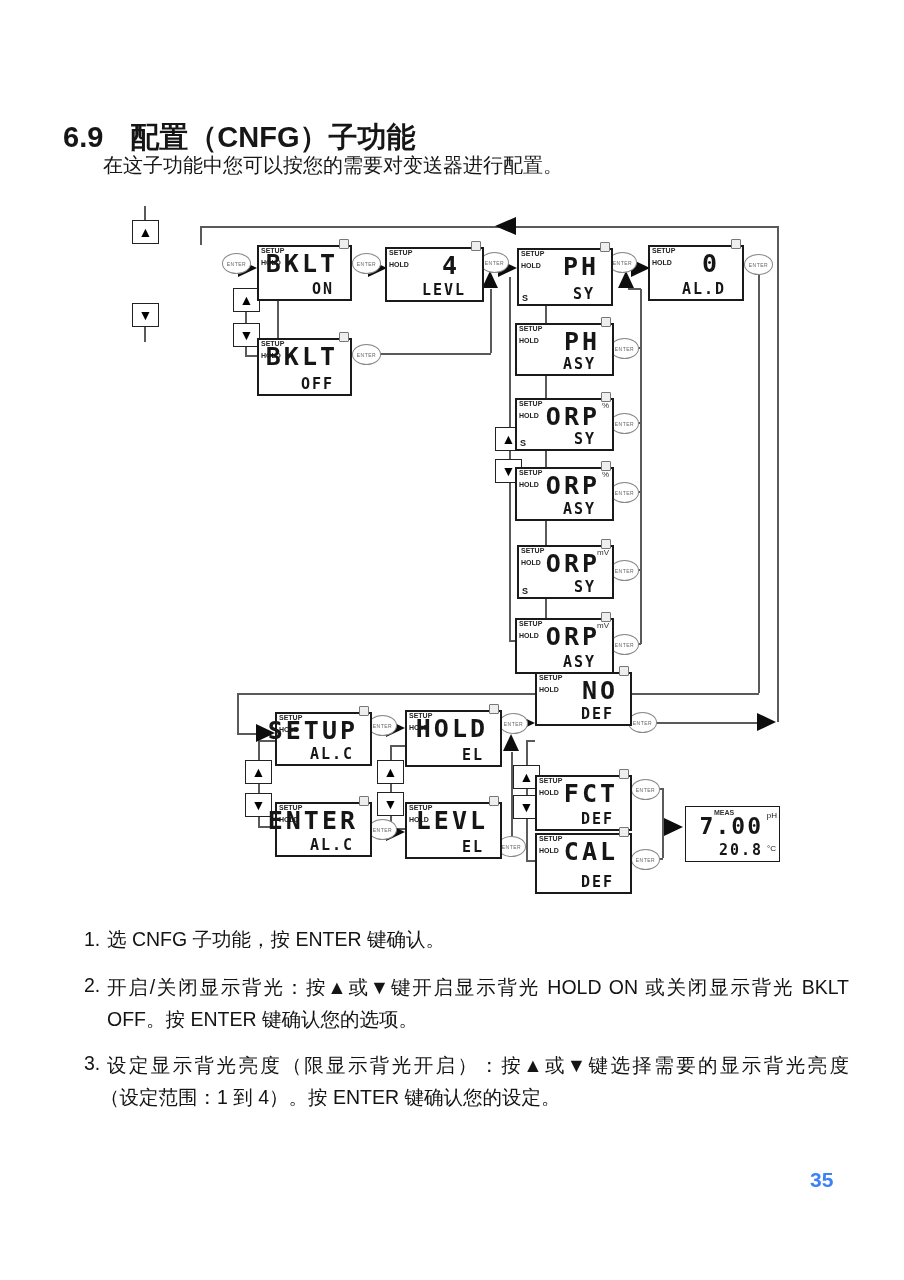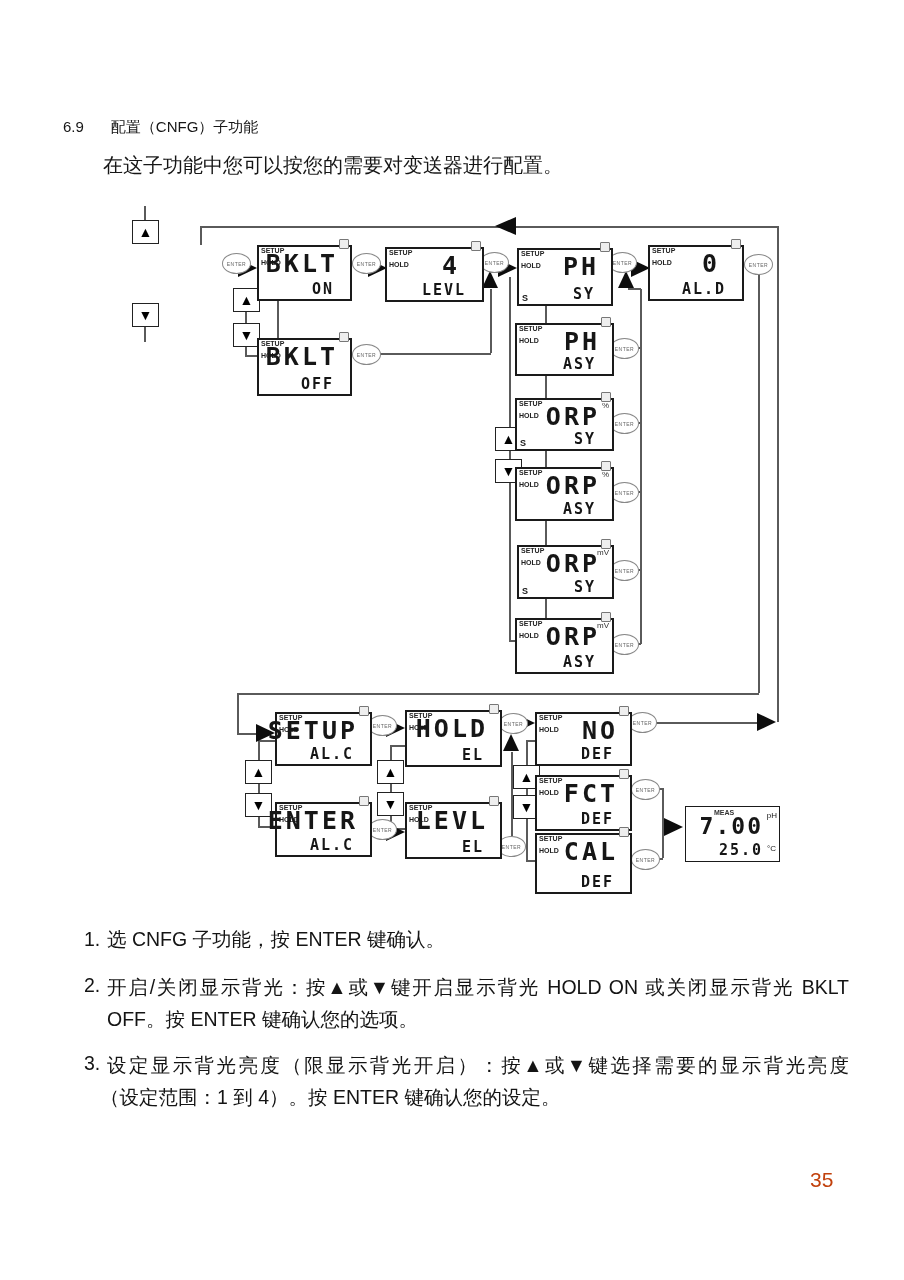--- a/index.html
+++ b/index.html
@@ -1,20 +1,20 @@
 <!DOCTYPE html>
 <html><head>
 <meta charset="utf-8">
 <style>
   html,body{margin:0;padding:0;}
   body{width:904px;height:1280px;background:#ffffff;position:relative;overflow:hidden;
        font-family:"Liberation Sans",sans-serif;color:#161616;}
   .abs{position:absolute;}
   
-  .heading{position:absolute;left:63px;top:118px;font-size:15px;font-weight:normal;white-space:nowrap;}
+  .heading{position:absolute;left:63px;top:118px;font-size:29px;font-weight:bold;white-space:nowrap;}
   .heading .ttl{margin-left:27px;}
   .intro{position:absolute;left:103px;top:152px;font-size:20px;white-space:nowrap;}
   .irow{position:absolute;font-size:19.5px;white-space:nowrap;color:#141414;}
   .inum{display:inline-block;width:23px;}
   .just{display:inline-block;width:742px;white-space:normal;text-align:justify;text-align-last:justify;vertical-align:top;}
   
   .lcd{position:absolute;border:2px solid #1a1a1a;background:#fff;
        font-family:"DejaVu Sans Mono",monospace;font-weight:bold;}
   .setup{position:absolute;top:0px;left:2px;font-size:7px;font-family:"Liberation Sans",sans-serif;font-weight:bold;color:#222;letter-spacing:0px;}
   .hold{position:absolute;top:12px;left:2px;font-size:7px;font-family:"Liberation Sans",sans-serif;font-weight:bold;color:#222;}
@@ -46,21 +46,21 @@
   .mtu{position:absolute;bottom:8px;right:3px;font-size:8px;font-family:"Liberation Sans",sans-serif;font-weight:normal;}
   
   .wm{position:absolute;left:640px;top:1146px;width:260px;color:#e4e4e4;z-index:0;}
   .wmrow{display:flex;align-items:center;font-weight:bold;}
   .wmbai{font-size:42px;letter-spacing:1px;}
   .paw{position:relative;width:52px;height:56px;margin:0 2px;}
   .paw i{position:absolute;border:2px solid #e4e4e4;background:#fff;border-radius:50%;}
   .wmdu{position:absolute;bottom:2px;left:12px;font-size:24px;color:#e4e4e4;}
   .wmsuf{font-size:40px;letter-spacing:2px;}
   .wmurl{font-size:27px;font-weight:bold;margin-top:2px;margin-left:14px;letter-spacing:1px;}
-  .pageno{position:absolute;left:810px;top:1168px;font-size:21px;color:#c2410c;z-index:2;}
+  .pageno{position:absolute;left:810px;top:1168px;font-size:21px;color:#3b82f6;z-index:2;font-weight:bold;}
 </style>
 </head>
 <body>
 
 <div class="wm">
 </div>
 <div class="pageno">35</div>
 
 <div class="heading">
   <span>6.9</span><span class="ttl">配置（CNFG）子功能</span>
@@ -320,21 +320,21 @@
     <span class="l2">EL</span>
     <span class="micon"></span>
   </div>
   <div class="lcd" style="left:405px;top:802px;width:93px;height:53px;">
     <span class="setup">SETUP</span>
     <span class="hold">HOLD</span>
     <span class="l1">LEVL</span>
     <span class="l2">EL</span>
     <span class="micon"></span>
   </div>
-  <div class="lcd" style="left:535px;top:712px;width:93px;height:50px;">
+  <div class="lcd" style="left:535px;top:672px;width:93px;height:50px;">
     <span class="setup">SETUP</span>
     <span class="hold">HOLD</span>
     <span class="l1">NO</span>
     <span class="l2">DEF</span>
     <span class="micon"></span>
   </div>
   <div class="lcd" style="left:535px;top:775px;width:93px;height:52px;">
     <span class="setup">SETUP</span>
     <span class="hold">HOLD</span>
     <span class="l1">FCT</span>
@@ -346,21 +346,21 @@
     <span class="hold">HOLD</span>
     <span class="l1">CAL</span>
     <span class="l2">DEF</span>
     <span class="micon"></span>
   </div>
 
   <div class="lcd" style="left:685px;top:806px;width:93px;height:54px;border-width:1.5px;">
     <span class="measlbl">MEAS</span>
     <span class="mval">7.00</span>
     <span class="munit">pH</span>
-    <span class="mtmp">25.0</span>
+    <span class="mtmp">20.8</span>
     <span class="mtu">°C</span>
   </div>
 </div>
 
 <div class="irow" style="left:84px;top:926px;">
   <span class="inum">1.</span><span>选 CNFG 子功能，按 ENTER 键确认。</span>
 </div>
 <div class="irow" style="left:84px;top:974px;">
   <span class="inum">2.</span><span class="just">开启/关闭显示背光：按▲或▼键开启显示背光 HOLD ON 或关闭显示背光 BKLT</span>
 </div>

